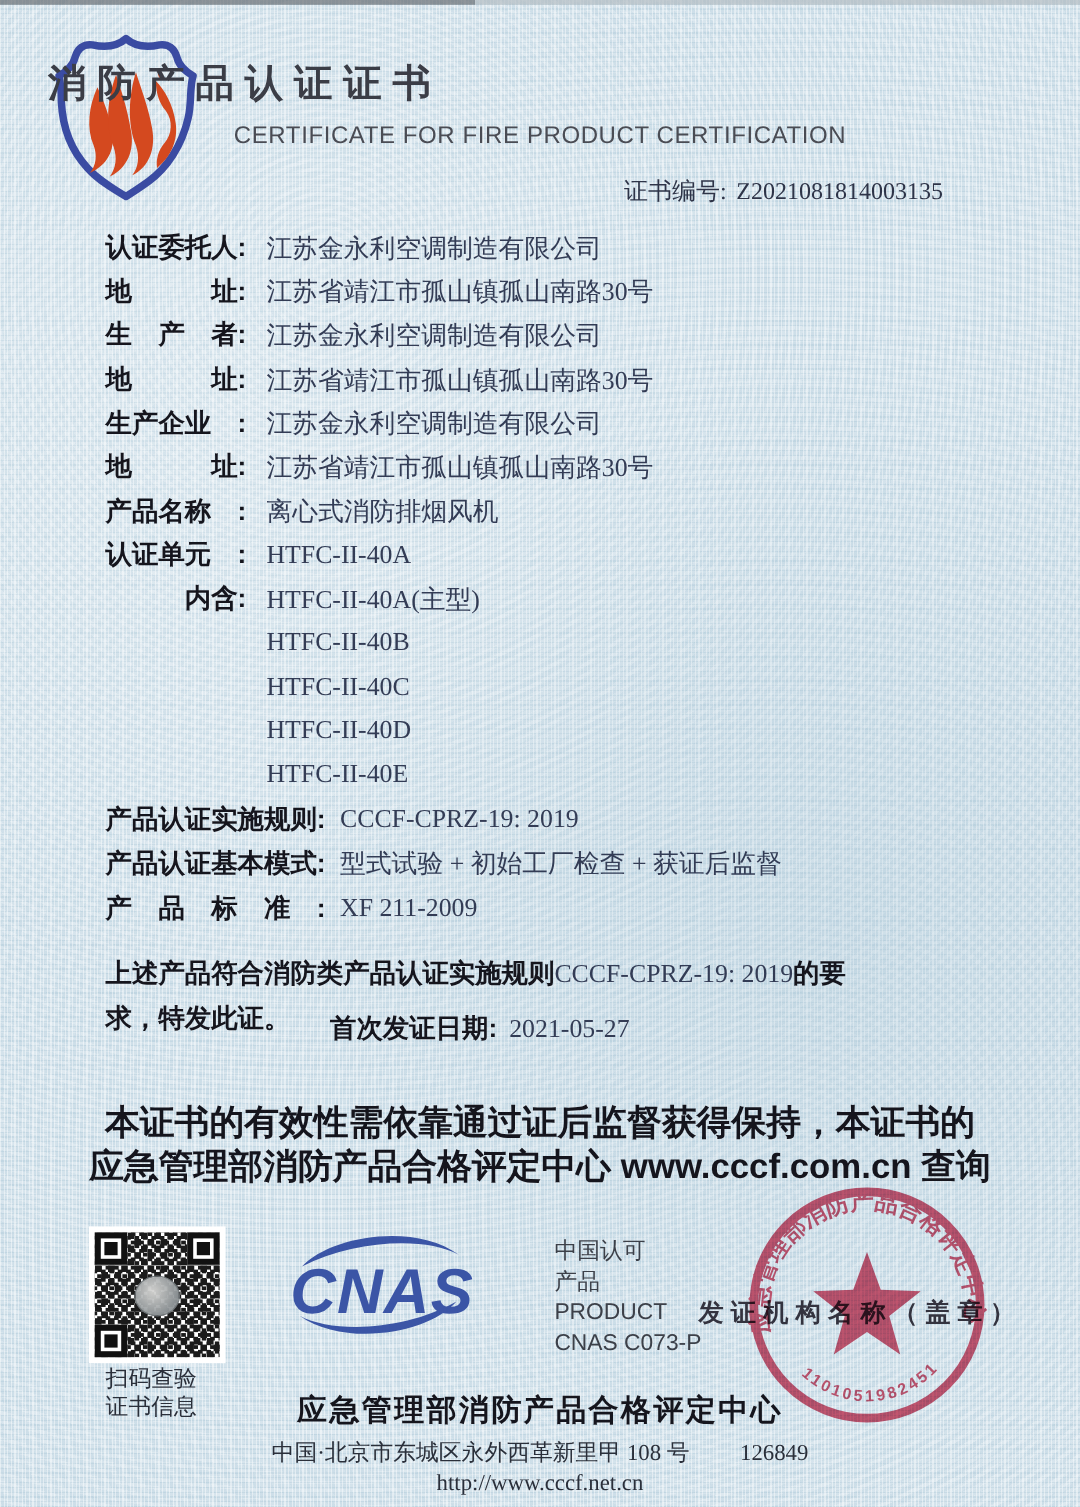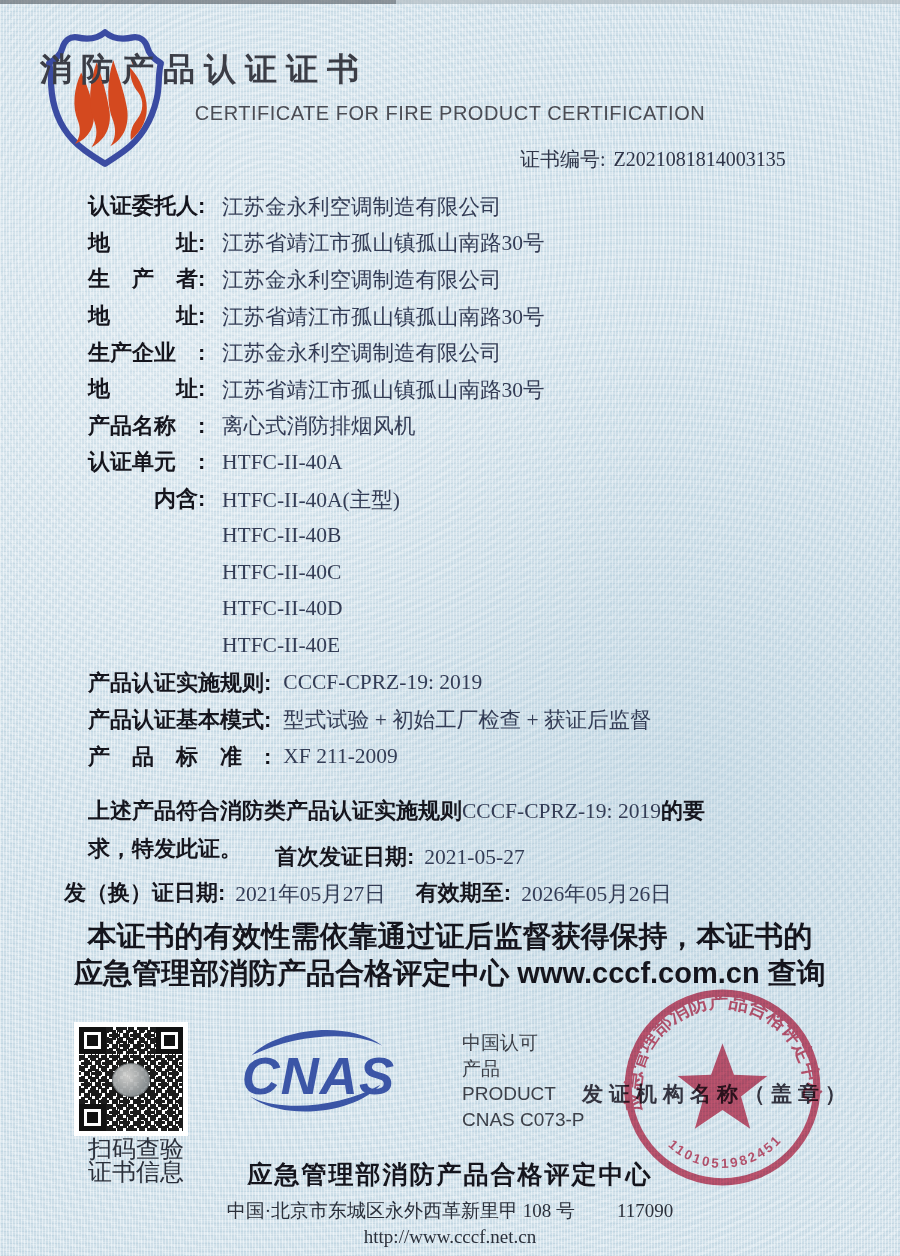--- a/index.html
+++ b/index.html
@@ -56,21 +56,21 @@
     background-image:
       conic-gradient(#1b1b1b 25%, transparent 0 50%, #1b1b1b 0 75%, transparent 0),
       conic-gradient(#1b1b1b 25%, transparent 0 50%, #1b1b1b 0 75%, transparent 0);
     background-size:11px 11px,7px 7px;background-position:0 0,2px 3px;}
   .qf{position:absolute;width:17px;height:17px;background:#fff;border:5px solid #111;}
   .qf::after{content:"";position:absolute;left:3px;top:3px;width:11px;height:11px;background:#111;}
   .qf.tl{left:0;top:0;} .qf.tr{right:0;top:0;} .qf.bl{left:0;bottom:0;}
   .qr-blob{position:absolute;left:33px;top:36px;width:36px;height:32px;border-radius:50%;
     background:radial-gradient(circle at 40% 38%,#d8d8d6,#8e9497 72%);border:1px solid #6f7578;opacity:.95;}
   .qr-caption{position:absolute;left:88px;top:1138px;font-family:"Liberation Serif",serif;
-    font-size:24px;line-height:23px;color:#2a2f3a;}
+    font-size:19px;line-height:23px;color:#2a2f3a;}
   .cnas-logo{position:absolute;left:236px;top:1026px;width:160px;height:90px;}
   .cnas-text{position:absolute;left:414px;top:1030px;font-size:19px;line-height:25.5px;color:#3c4049;padding-left:48px;}
   .stamp{position:absolute;left:620px;top:985px;width:205px;height:205px;z-index:5;
     opacity:.88;mix-blend-mode:multiply;}
   .stamp-overlay{position:absolute;left:582px;top:1080px;z-index:4;
     font-family:"Liberation Serif",serif;font-weight:600;font-size:21px;
     letter-spacing:6px;color:#33333f;}
   .org-name{position:absolute;left:0;top:1158px;width:100%;text-align:center;z-index:3;
     font-weight:bold;font-size:25px;letter-spacing:2px;color:#15151d;}
   .address{position:absolute;left:0;top:1198px;width:100%;text-align:center;
@@ -171,27 +171,20 @@
   </div>
 
   <div class="statement">
     <span>上述产品符合消防类产品认证实施规则</span><span class="code">CCCF-CPRZ-19: 2019</span><span>的要求，特发此证。</span>
   </div>
 
   <div class="first-issue">
     <span class="dlabel">首次发证日期:</span>
     <span class="dvalue">2021-05-27</span>
   </div>
-  <div class="reissue">
-    <span class="dlabel">发（换）证日期:</span>
-    <span class="dvalue">2021年05月27日</span>
-    <span class="dspacer"></span>
-    <span class="dlabel">有效期至:</span>
-    <span class="dvalue">2026年05月26日</span>
-  </div>
 
   <div class="notice">
     <div>本证书的有效性需依靠通过证后监督获得保持，本证书的</div>
     <div>
       <span>应急管理部消防产品合格评定中心 </span><span>www.cccf.com.cn</span><span> 查询</span>
     </div>
   </div>
 
   <div class="qr">
     <div class="qr-body">
@@ -229,16 +222,16 @@
     <text font-size="19" font-weight="bold" fill="#cf4360" font-family="Liberation Sans, sans-serif">
       <textPath href="#sealArc" startOffset="3%">应急管理部消防产品合格评定中心</textPath>
     </text>
     <text font-size="13" font-weight="bold" fill="#cf4360" letter-spacing="2.5" font-family="Liberation Sans, sans-serif">
       <textPath href="#numArc" startOffset="5%">1101051982451</textPath>
     </text>
   </svg>
 
   <div class="org-name">应急管理部消防产品合格评定中心</div>
   <div class="address">
-    <span>中国·北京市东城区永外西革新里甲 108 号</span><span class="gap"></span><span>117090</span>
+    <span>中国·北京市东城区永外西革新里甲 108 号</span><span class="gap"></span><span>126849</span>
   </div>
   <div class="website">http://www.cccf.net.cn</div>
 </div>
 
 </body></html>

